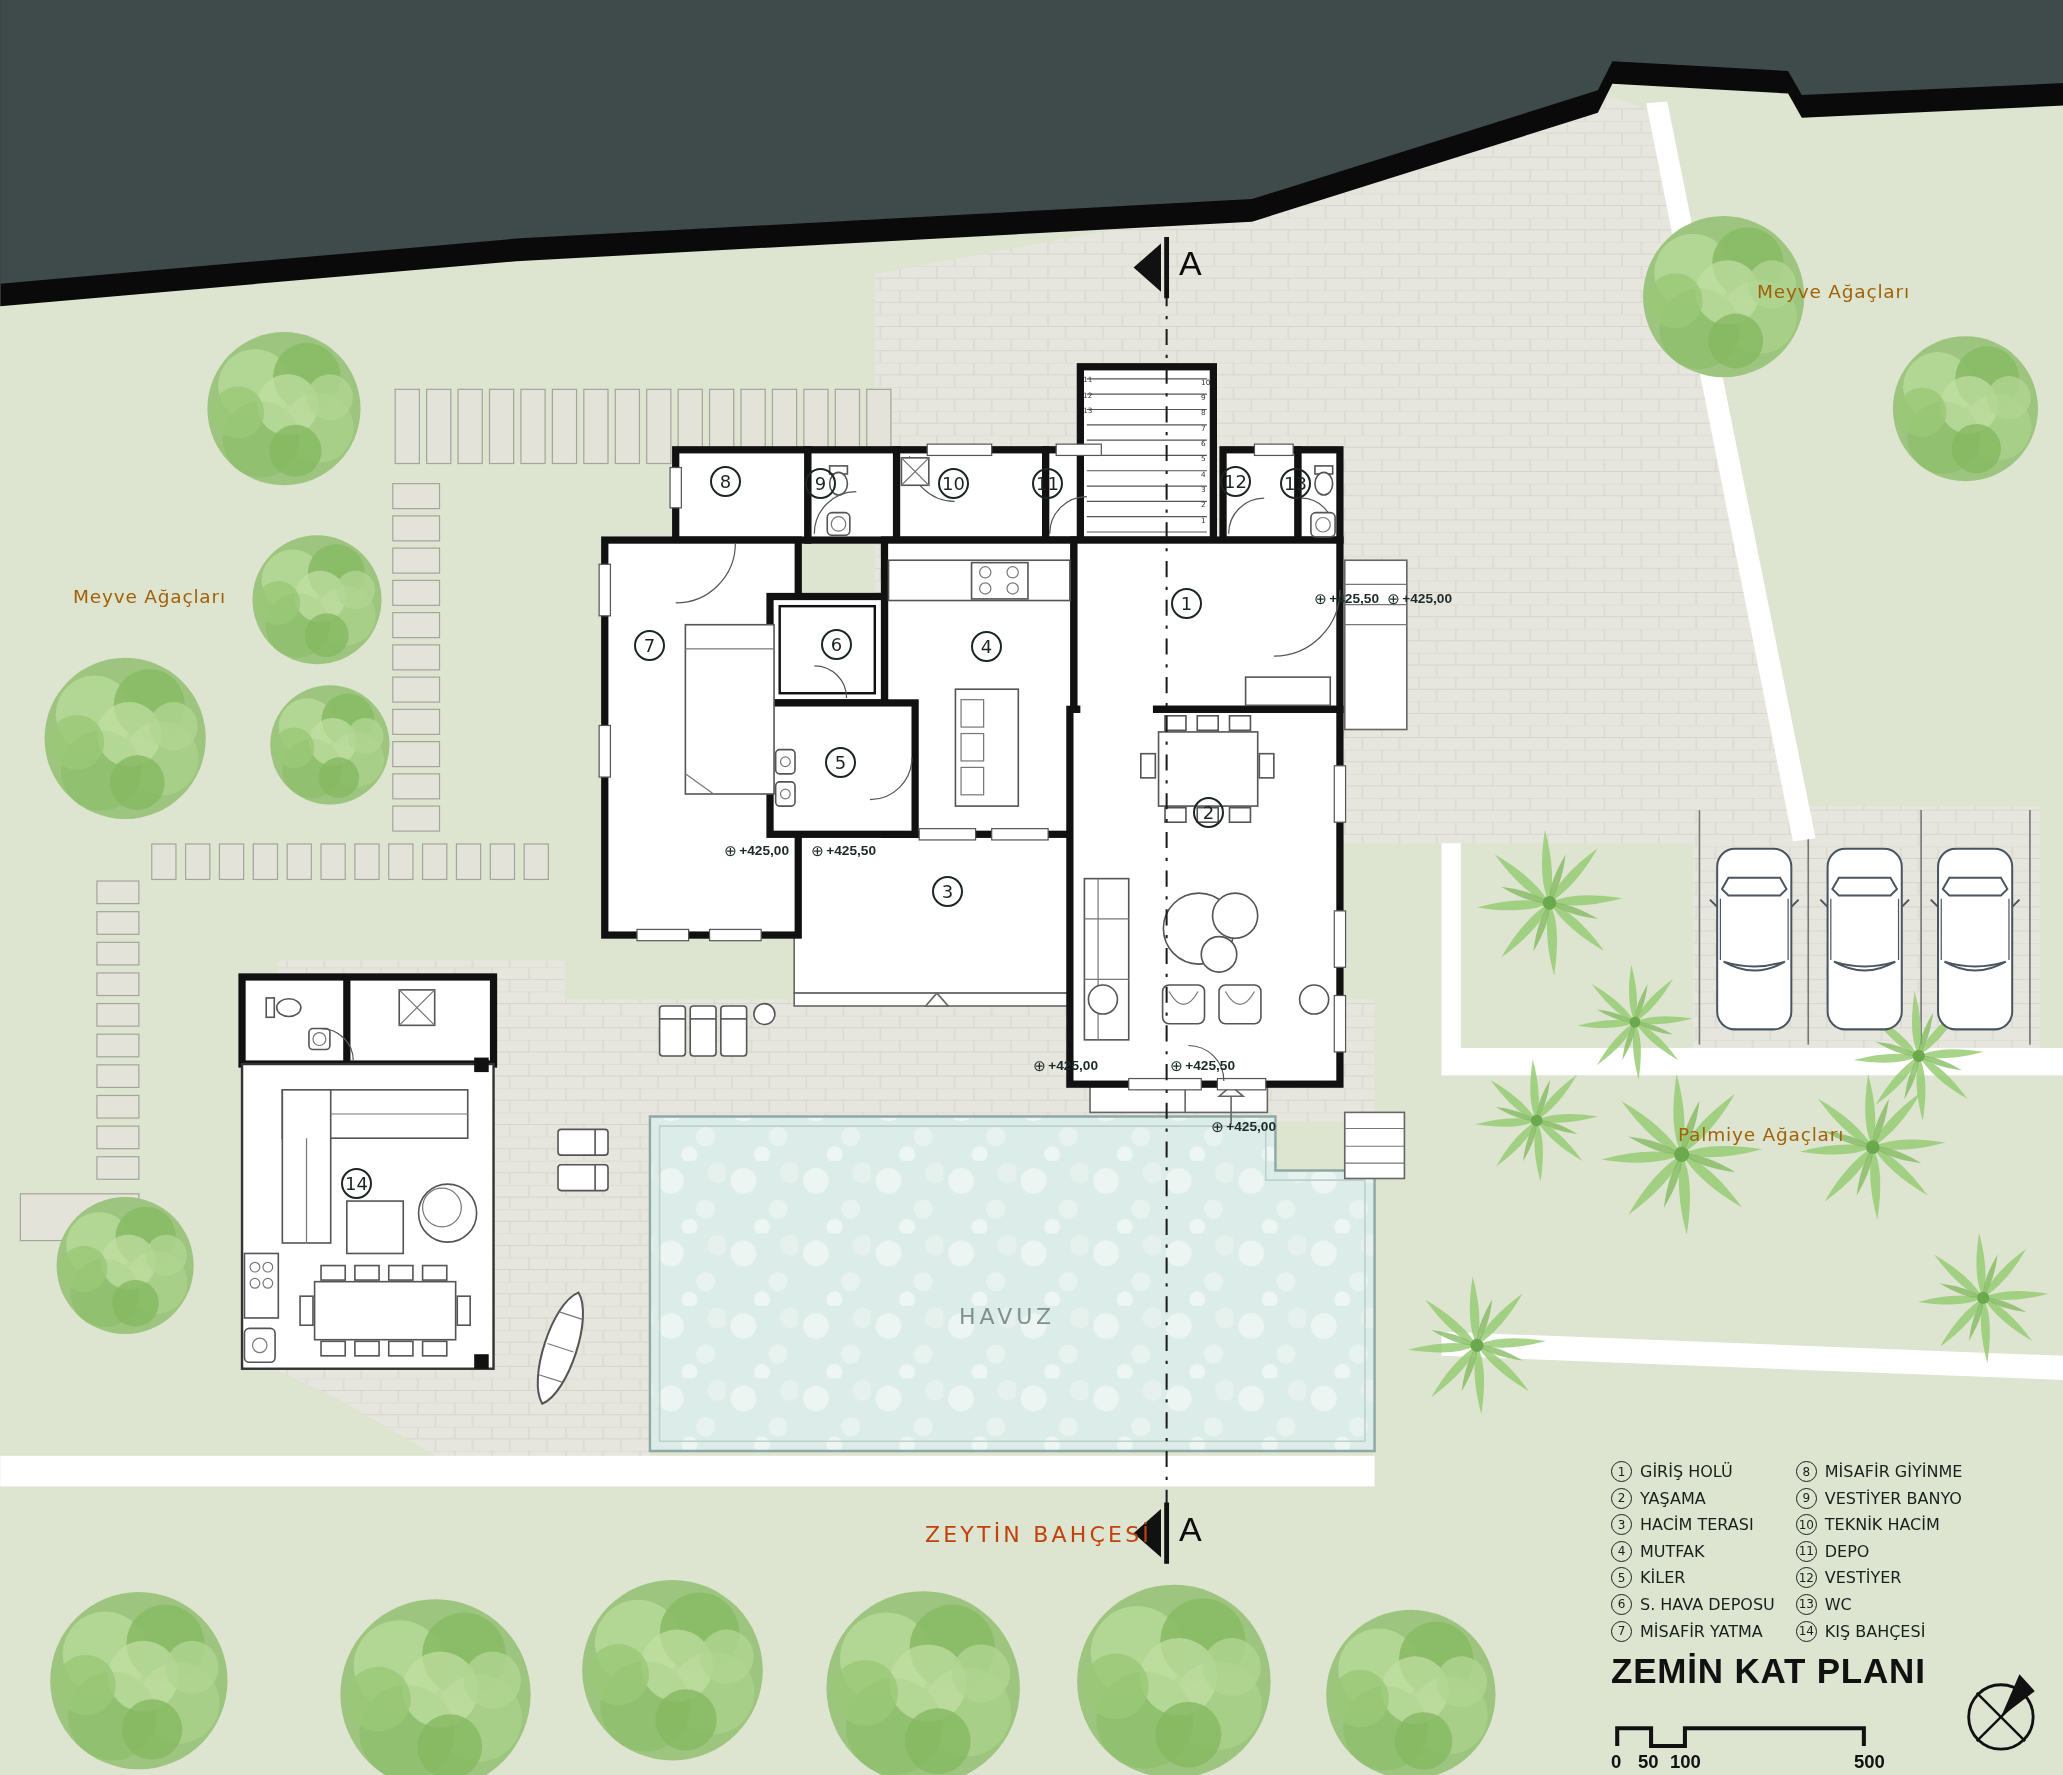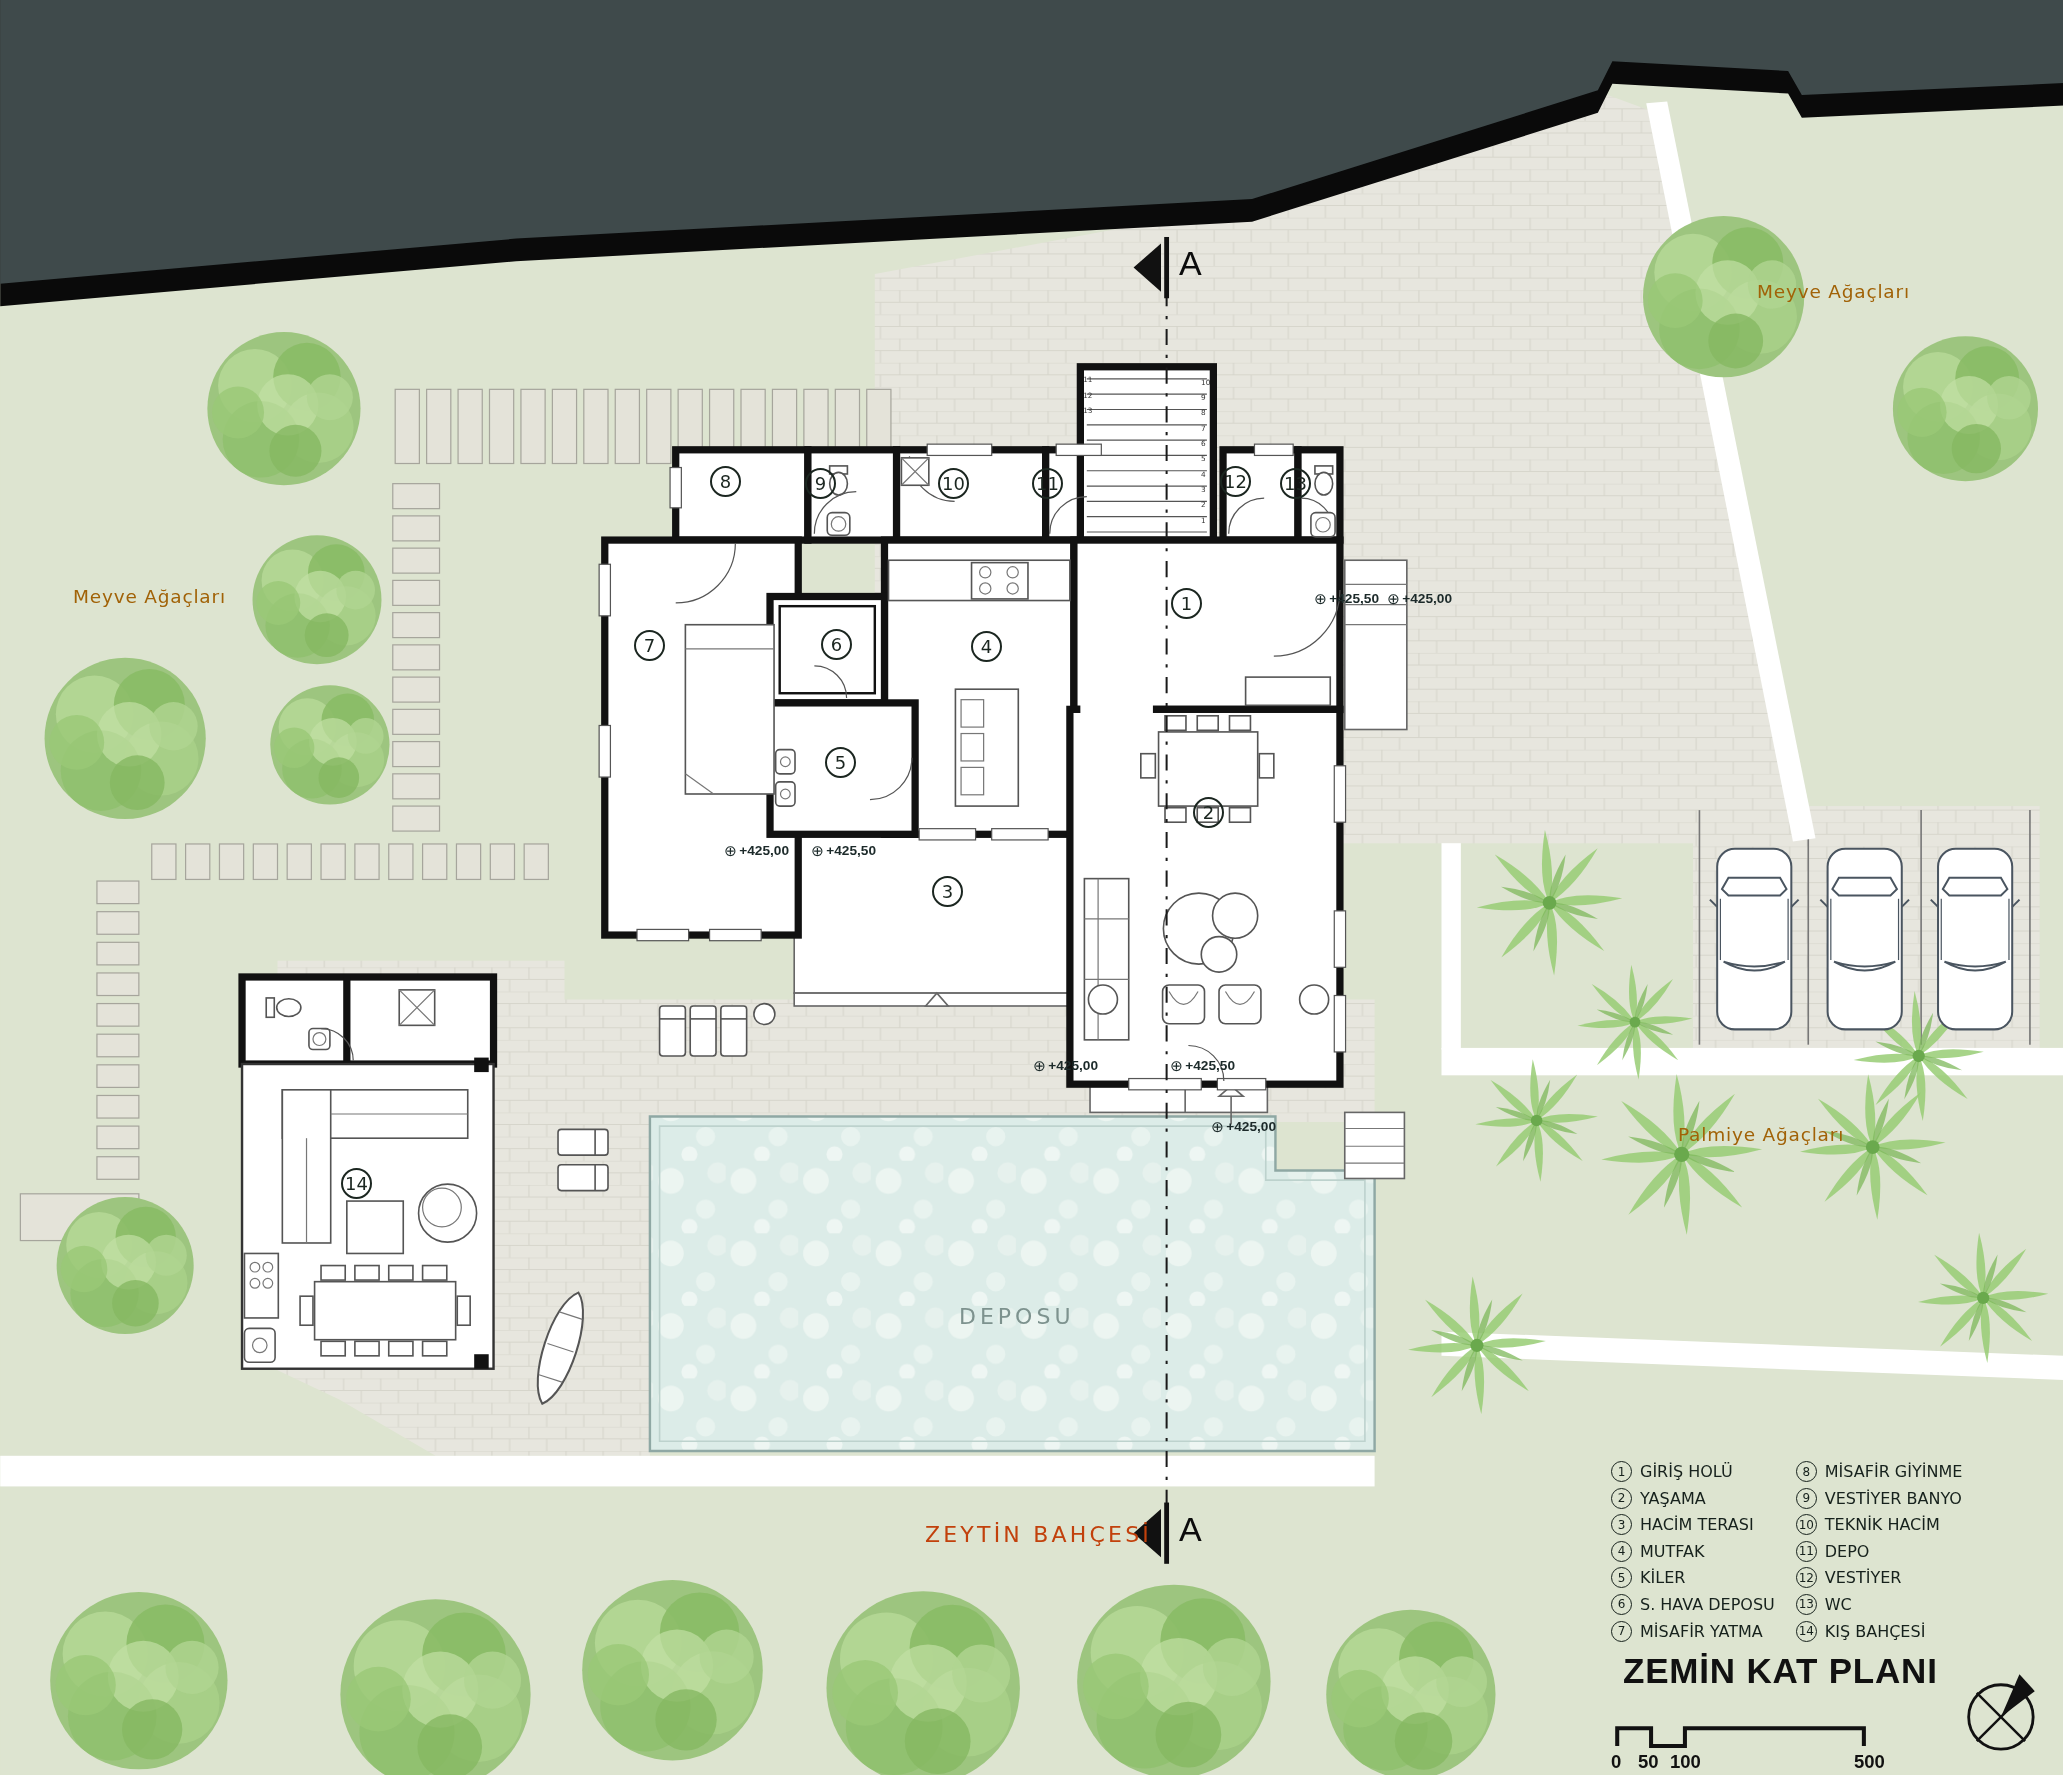--- a/index.html
+++ b/index.html
@@ -10,21 +10,21 @@
   .lbl-pool{font:22px "DejaVu Sans",sans-serif;color:#7d928e;letter-spacing:4px;}
   .lbl-olive{font:22px "DejaVu Sans",sans-serif;color:#c2410c;letter-spacing:3.2px;}
   .sec-letter{position:absolute;font:34px "Liberation Sans",sans-serif;color:#0c0c0c;}
   .rc{position:absolute;width:31px;height:31px;border:2px solid #1b2620;border-radius:50%;display:flex;align-items:center;justify-content:center;font:18px "DejaVu Sans",sans-serif;color:#1b2620;background:transparent;box-sizing:border-box;}
   .elev{position:absolute;display:flex;align-items:center;gap:2.4px;font:bold 13.7px "Liberation Sans",sans-serif;color:#1c2a2a;white-space:nowrap;}
   .esym{font-weight:400;font-size:15.3px;line-height:1;}
   .legend{position:absolute;left:1611px;top:1461px;display:flex;gap:21px;color:#16211c;}
   .lg-col{display:flex;flex-direction:column;gap:5.6px;}
   .lg-row{display:flex;align-items:center;gap:8px;font:16px "DejaVu Sans",sans-serif;white-space:nowrap;}
   .lg-num{width:21px;height:21px;border:1.6px solid #16211c;border-radius:50%;display:flex;align-items:center;justify-content:center;font-size:12px;flex:none;box-sizing:border-box;}
-  .title{position:absolute;left:1611px;top:1651px;font:bold 35px "Liberation Sans",sans-serif;color:#111;letter-spacing:0.8px;margin-left:12px;}
+  .title{position:absolute;left:1611px;top:1651px;font:bold 35px "Liberation Sans",sans-serif;color:#111;letter-spacing:0.8px;}
   .sc-num{position:absolute;font:bold 18.5px "Liberation Sans",sans-serif;color:#111;}
   #treads{position:absolute;left:1080px;top:369px;width:133px;height:173px;}
   .tread{position:absolute;font:7.3px "DejaVu Sans",sans-serif;color:#333;}
   .stone{fill:#e4e3d9;stroke:#a6a59c;stroke-width:1.5;}
   .room{fill:#ffffff;stroke:#111;stroke-width:9;stroke-linejoin:miter;}
   .roomT{fill:#ffffff;stroke:#333;stroke-width:3;}
   .deck{fill:#ffffff;stroke:#666;stroke-width:2;}
   .fur{fill:#fff;stroke:#555;stroke-width:2;}
   .furl{fill:none;stroke:#777;stroke-width:1.5;}
   .win{fill:#fff;stroke:#555;stroke-width:1.5;}
@@ -414,21 +414,21 @@
     <path d="M2482,2130 L2524,2098 L2505,2077 Z" fill="#111"></path>
   </g>
   <g>
     <path d="M2006,2166 V2144 H2048 V2166 H2090 V2144 H2312 V2166" fill="none" stroke="#111" stroke-width="5"></path>
   </g>
 </svg>
 
 <div class="lbl ov" style="left:73px;top:586px;">Meyve Ağaçları</div>
 <div class="lbl ov" style="left:1757px;top:281px;">Meyve Ağaçları</div>
 <div class="lbl ov" style="left:1678px;top:1083px;margin-top:41px;">Palmiye Ağaçları</div>
-<div class="lbl lbl-pool ov" style="left:959px;top:1304px;">DEPOSU</div>
+<div class="lbl lbl-pool ov" style="left:959px;top:1304px;">HAVUZ</div>
 <div class="lbl lbl-olive ov" style="left:925px;top:1522px;">ZEYTİN BAHÇESİ</div>
 
 <div class="sec-letter" style="left:1179px;top:244px;">A</div>
 <div class="sec-letter" style="left:1179px;top:1510px;">A</div>
 
 <div class="rc" style="left:1171px;top:588px;">
     <span>1</span>
   </div>
 <div class="rc" style="left:1193px;top:797px;">
     <span>2</span>

